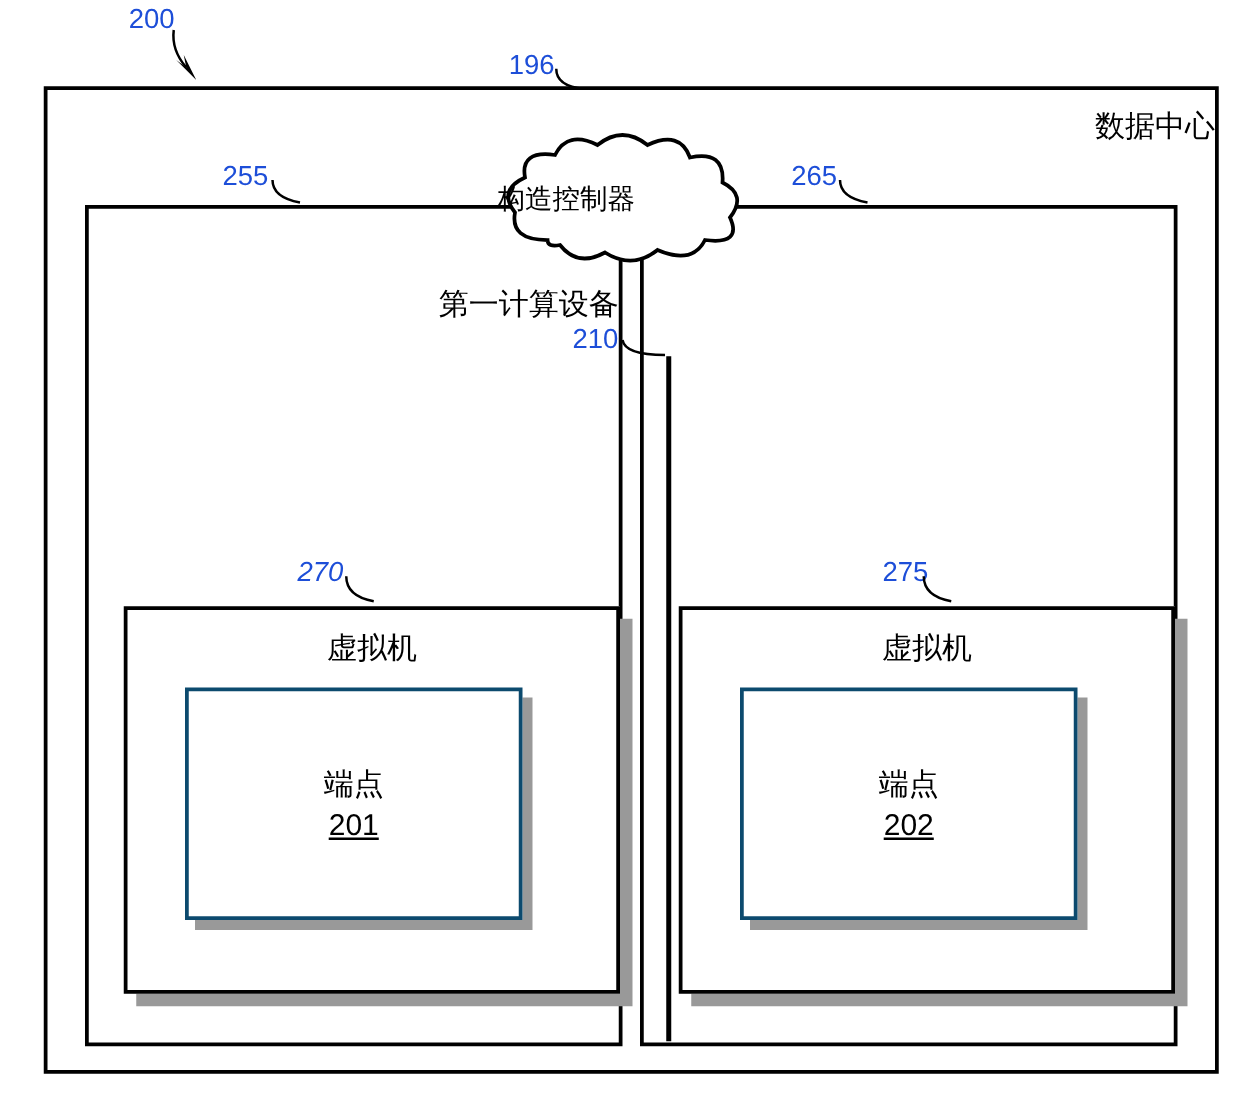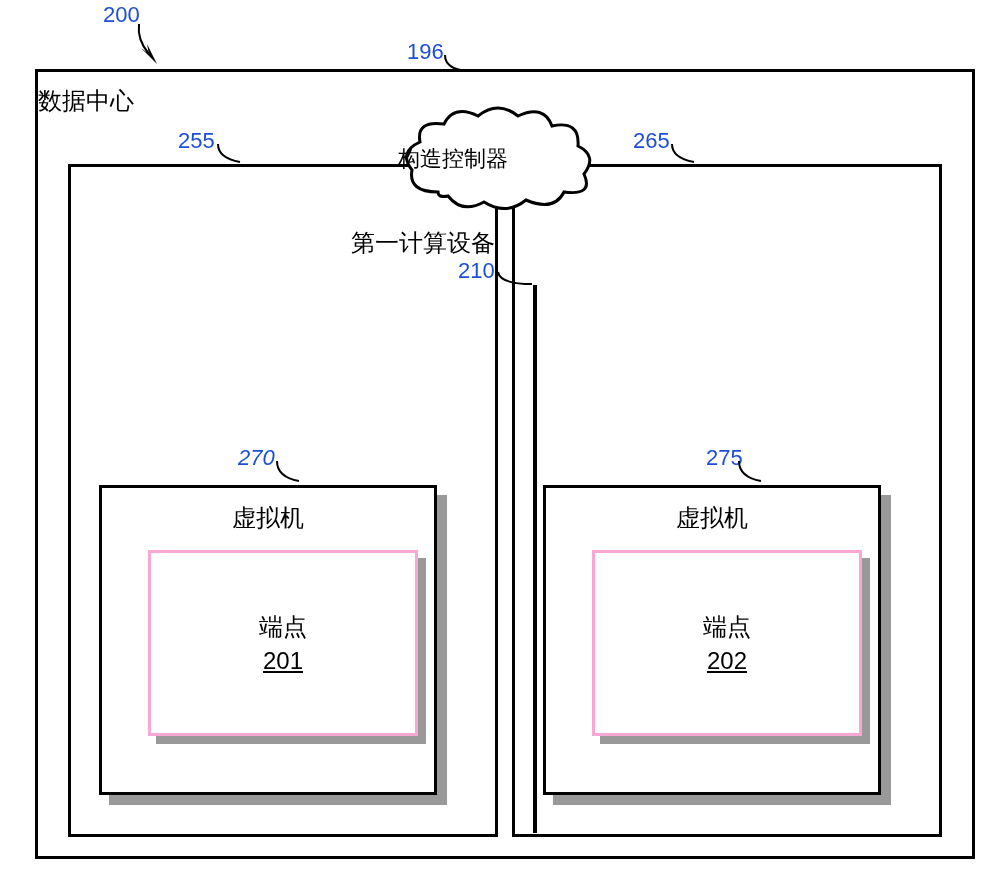--- a/index.html
+++ b/index.html
@@ -18,21 +18,21 @@
     
     .datacenter {
       position: absolute;
       left: 35px; top: 69px;
       width: 940px; height: 790px;
       border: 3px solid #000;
     }
     .dc-title {
       position: absolute;
       top: 13px; left: 0; right: 0;
-      text-align: left;
+      text-align: right;
       font-size: 24px;
     }
     
     .device {
       position: absolute;
       top: 92px;
       width: 430px;
       height: 673px;
       border: 3px solid #000;
       background: #fff;
@@ -63,21 +63,21 @@
       position: absolute;
       top: 42px; left: 0; right: 0;
       text-align: left;
       font-size: 22px;
       z-index: 2;
     }
     
     .vm {
       position: absolute;
       top: 318px;
-      width: 338px;
+      width: 397px;
       height: 310px;
     }
     .vm-left { left: 28px; }
     .vm-right { left: 28px; }
     .vm-shadow {
       position: absolute;
       left: 10px; top: 10px;
       width: 100%; height: 100%;
       background: #999;
     }
@@ -104,21 +104,21 @@
       position: absolute;
       left: 8px; top: 8px;
       width: 100%; height: 100%;
       background: #999;
     }
     .ep-box {
       position: absolute;
       left: 0; top: 0;
       width: 100%; height: 100%;
       background: #fff;
-      border: 3px solid #f9a8d4;
+      border: 3px solid #0c4a6e;
       display: flex;
       flex-direction: column;
       align-items: center;
       justify-content: center;
     }
     .ep-title { font-size: 24px; }
     .ep-num { font-size: 24px; text-decoration: underline; margin-top: 4px; }
   </style>
 </head>
 <body>

